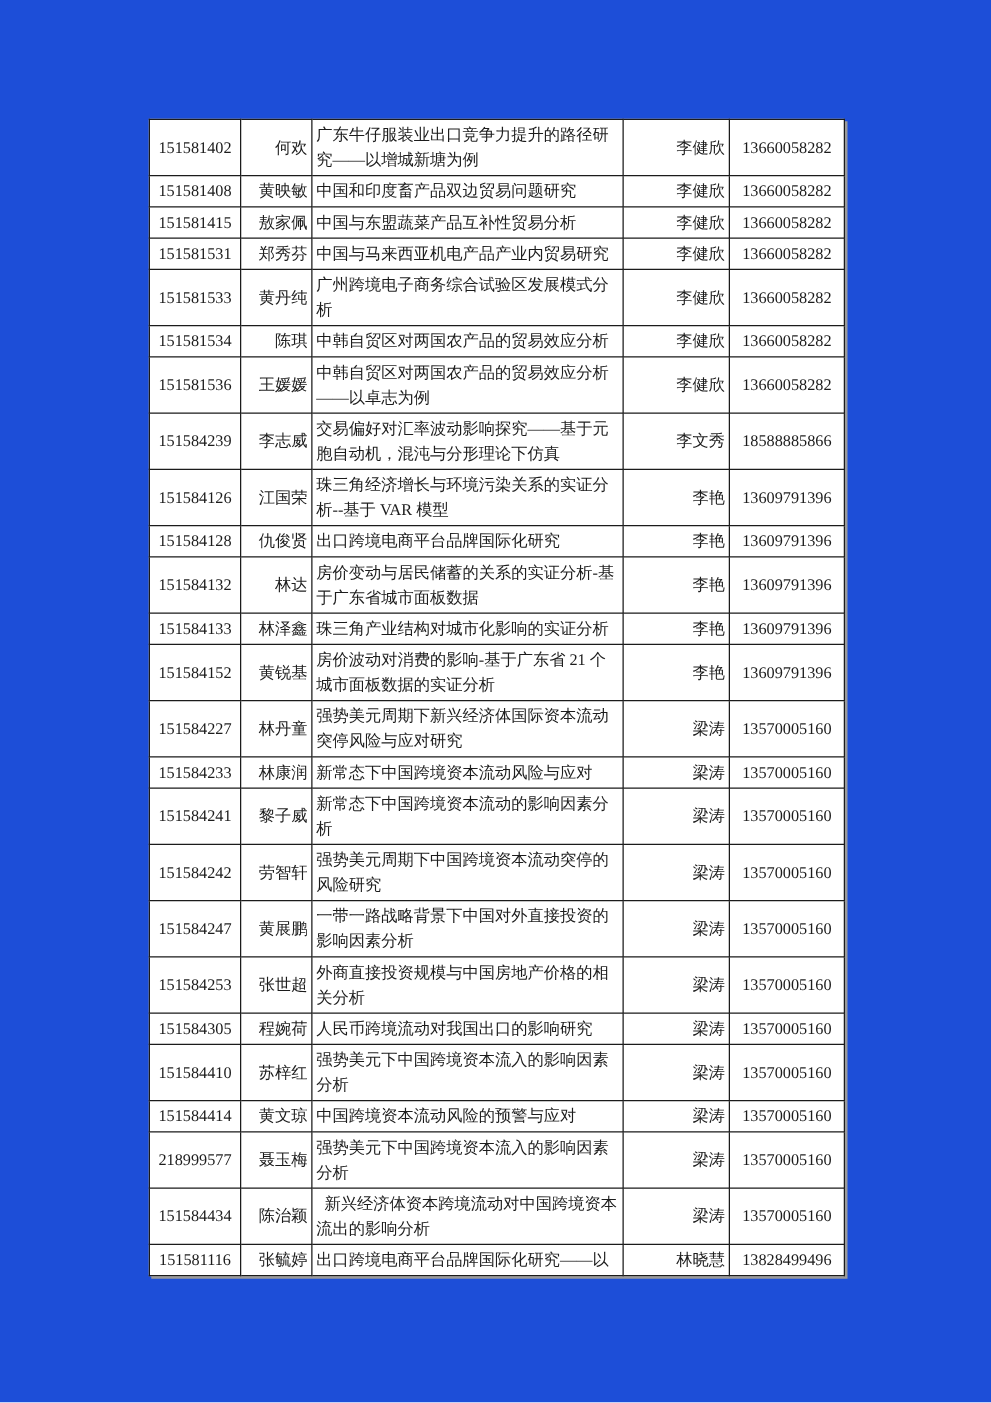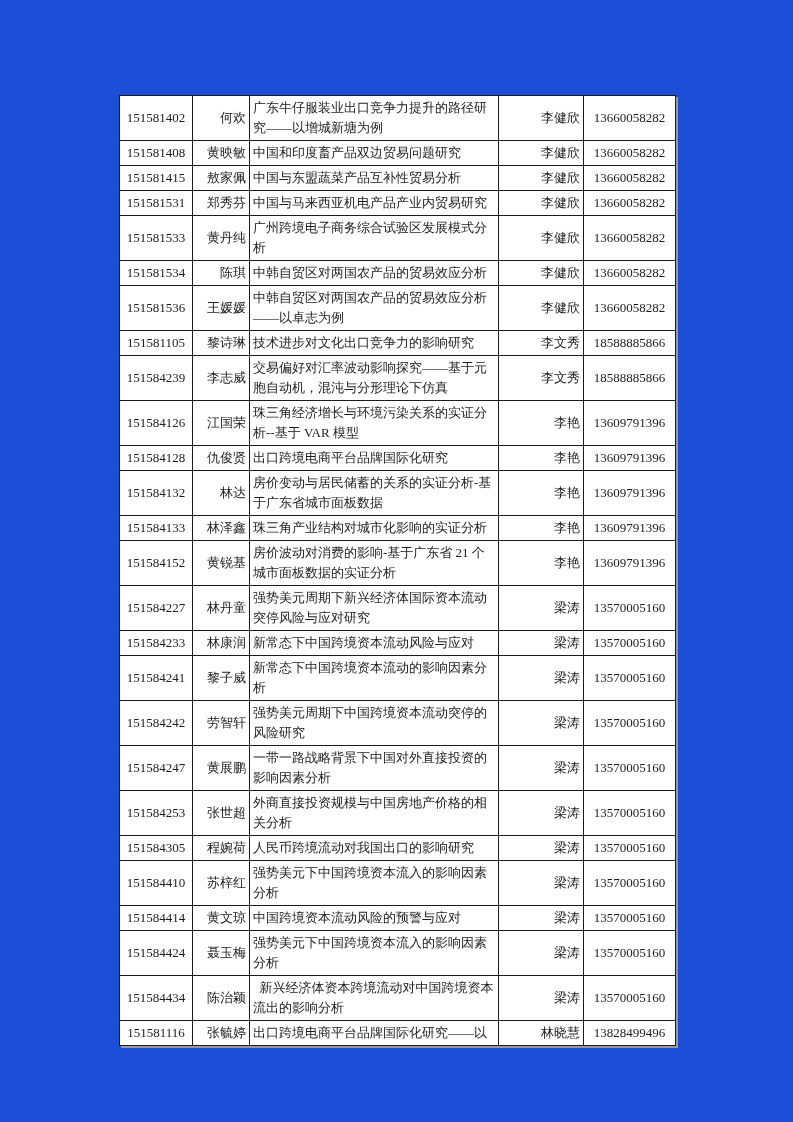--- a/index.html
+++ b/index.html
@@ -99,27 +99,20 @@
           <td class="c-phone">13660058282</td>
         </tr>
         <tr>
           <td class="c-id">151581536</td>
           <td class="c-name">王媛媛</td>
           <td class="c-title">中韩自贸区对两国农产品的贸易效应分析——以卓志为例</td>
           <td class="c-advisor">李健欣</td>
           <td class="c-phone">13660058282</td>
         </tr>
         <tr>
-          <td class="c-id">151581105</td>
-          <td class="c-name">黎诗琳</td>
-          <td class="c-title">技术进步对文化出口竞争力的影响研究</td>
-          <td class="c-advisor">李文秀</td>
-          <td class="c-phone">18588885866</td>
-        </tr>
-        <tr>
           <td class="c-id">151584239</td>
           <td class="c-name">李志威</td>
           <td class="c-title">交易偏好对汇率波动影响探究——基于元胞自动机，混沌与分形理论下仿真</td>
           <td class="c-advisor">李文秀</td>
           <td class="c-phone">18588885866</td>
         </tr>
         <tr>
           <td class="c-id">151584126</td>
           <td class="c-name">江国荣</td>
           <td class="c-title">珠三角经济增长与环境污染关系的实证分析--基于 VAR 模型</td>
@@ -211,21 +204,21 @@
           <td class="c-phone">13570005160</td>
         </tr>
         <tr>
           <td class="c-id">151584414</td>
           <td class="c-name">黄文琼</td>
           <td class="c-title">中国跨境资本流动风险的预警与应对</td>
           <td class="c-advisor">梁涛</td>
           <td class="c-phone">13570005160</td>
         </tr>
         <tr>
-          <td class="c-id">151584424</td>
+          <td class="c-id">218999577</td>
           <td class="c-name">聂玉梅</td>
           <td class="c-title">强势美元下中国跨境资本流入的影响因素分析</td>
           <td class="c-advisor">梁涛</td>
           <td class="c-phone">13570005160</td>
         </tr>
         <tr>
           <td class="c-id">151584434</td>
           <td class="c-name">陈治颖</td>
           <td class="c-title">  新兴经济体资本跨境流动对中国跨境资本流出的影响分析</td>
           <td class="c-advisor">梁涛</td>

